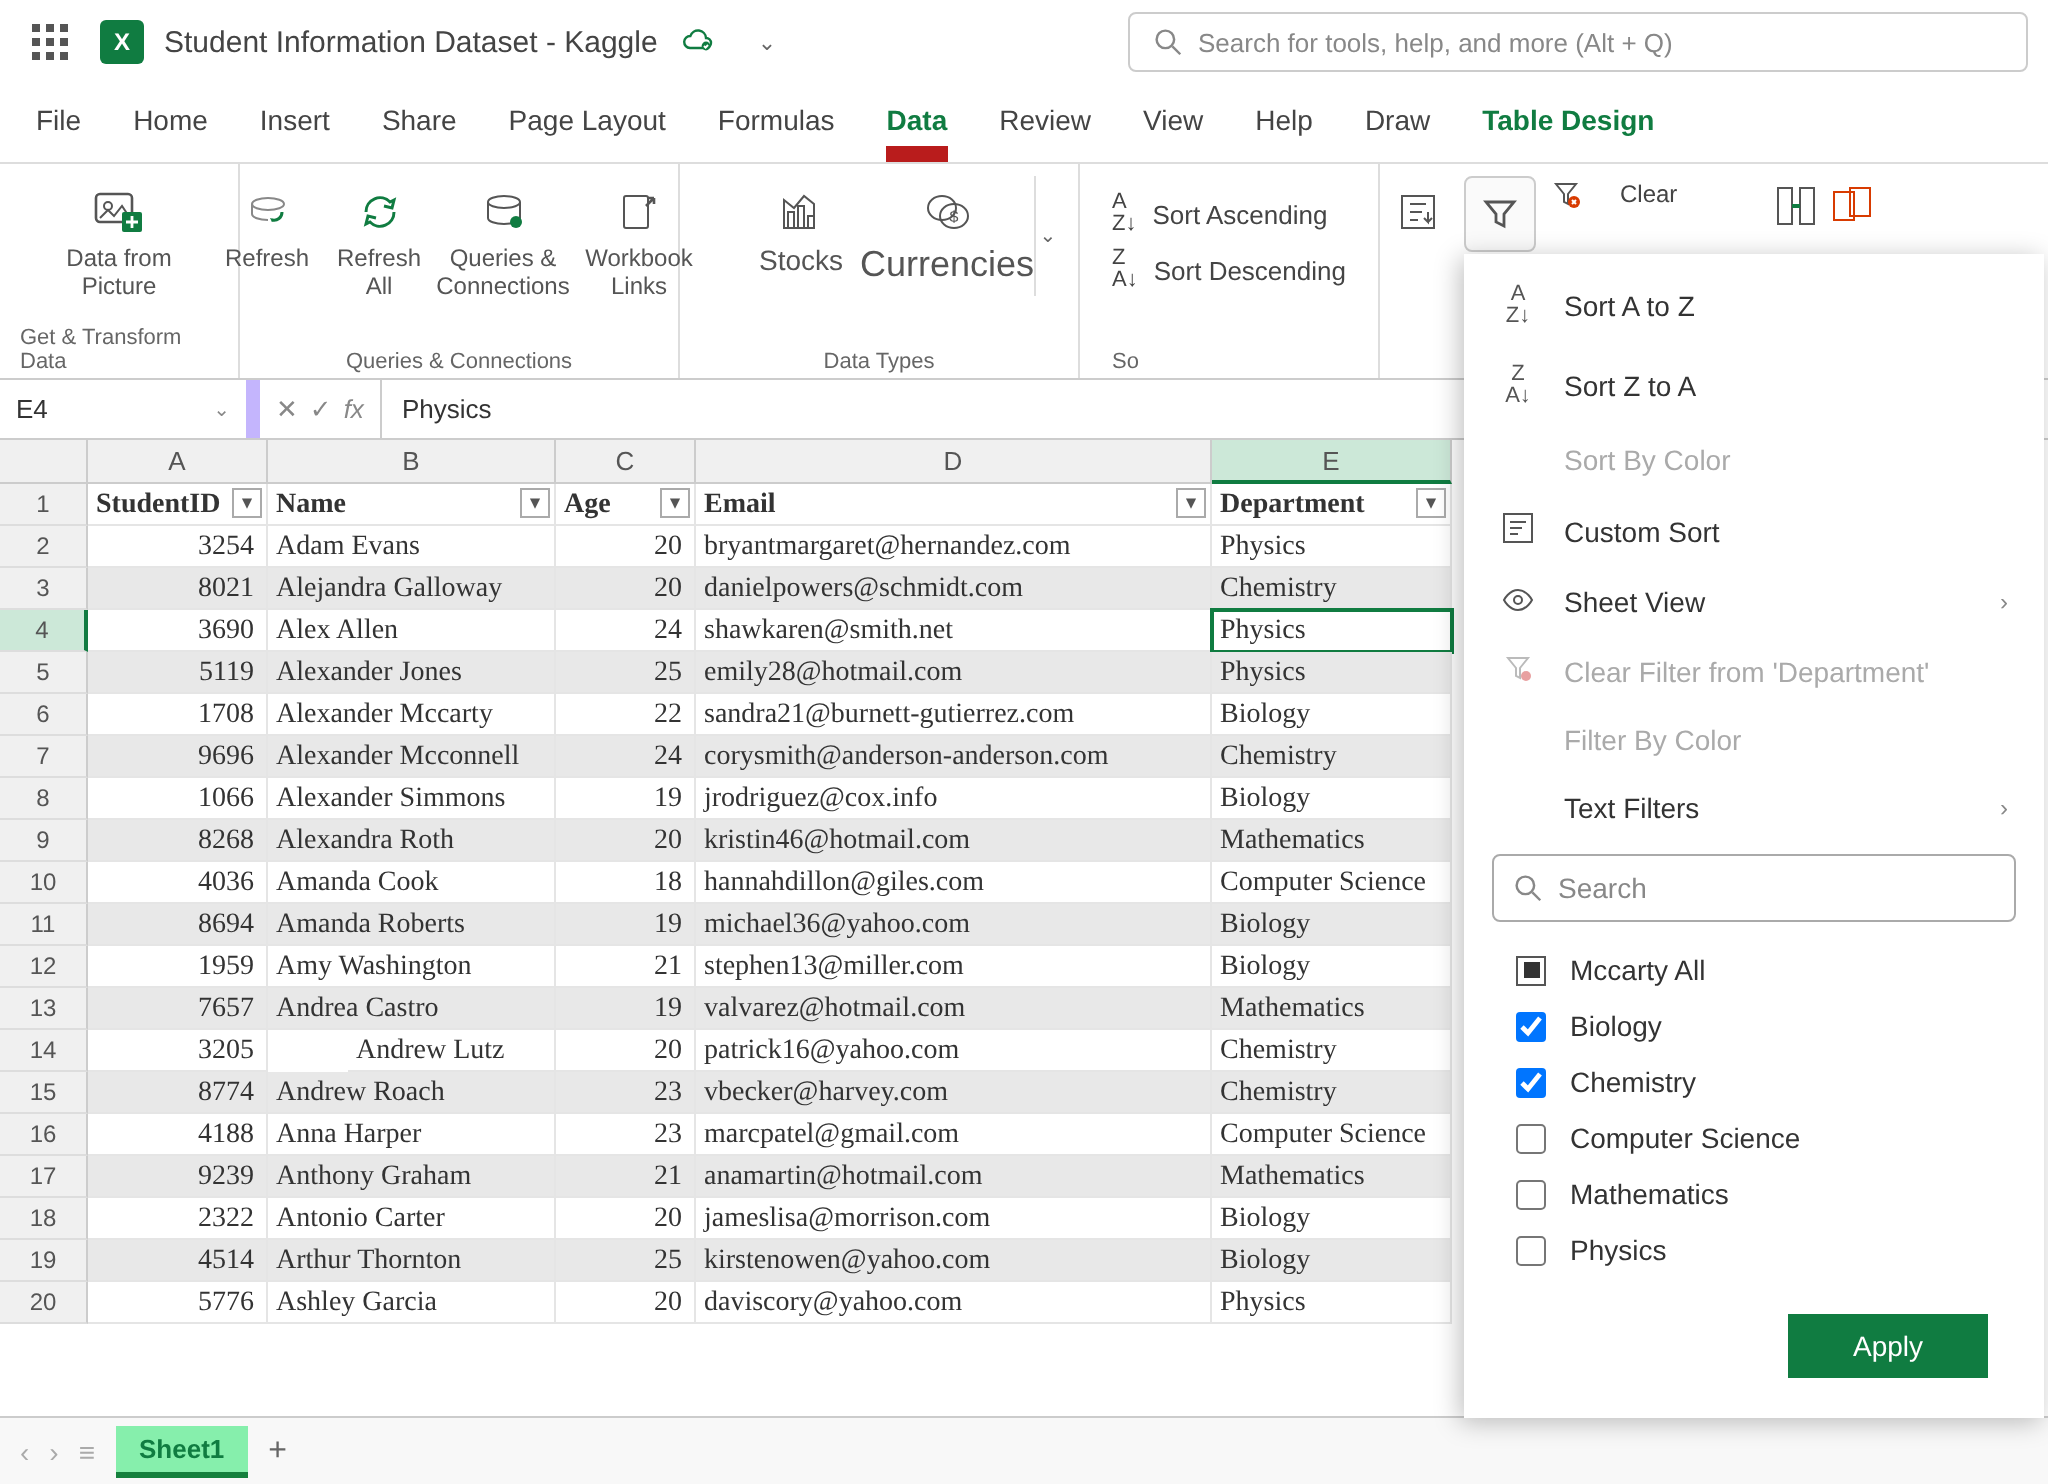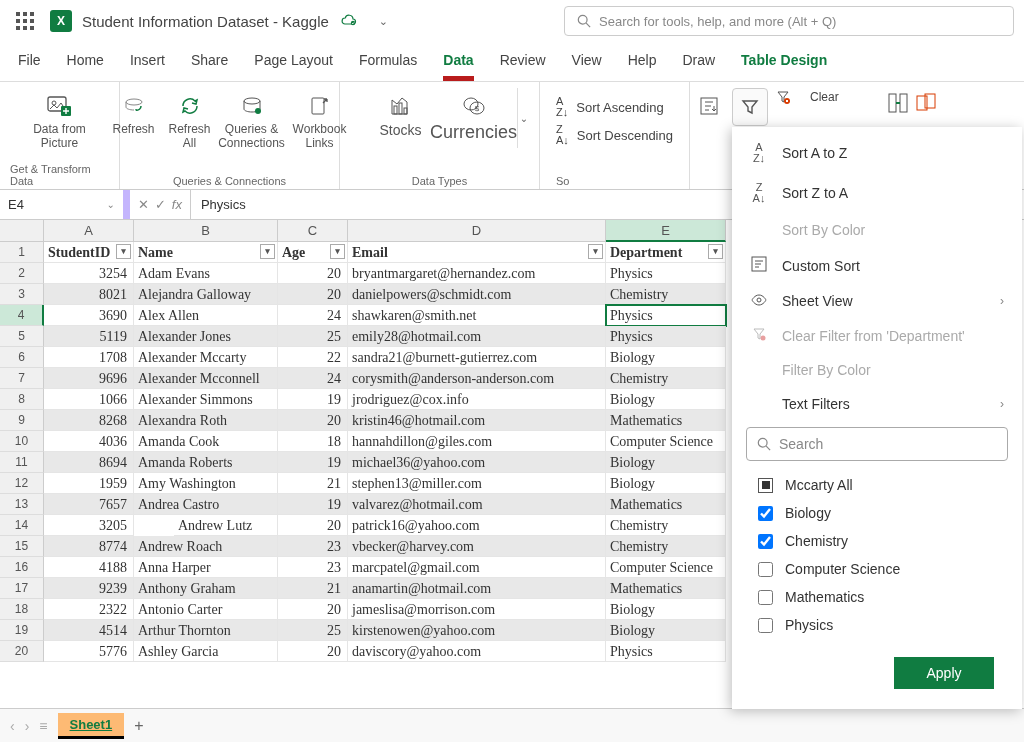--- a/index.html
+++ b/index.html
@@ -12,21 +12,21 @@
   .excel-icon { width: 22px; height: 22px; background: #107c41; color: #fff; display:flex; align-items:center; justify-content:center; font-size:12px; font-weight:bold; border-radius:3px; position: relative; }
   .title-text { font-size: 15px; color: #444; }
   .cloud-icon { color: #107c41; font-size: 14px; margin-left: 2px; }
   .title-caret { color: #666; font-size: 11px; margin-left: 12px; }
   .search-box { margin-left: auto; flex: 0 0 450px; height: 30px; border: 1px solid #ccc; border-radius: 4px; display: flex; align-items: center; padding: 0 12px; color: #888; background: #fff; }
   .search-box svg { margin-right: 8px; }
 
   
   .menubar { display: flex; gap: 26px; padding: 10px 18px 0 18px; height: 40px; border-bottom: 1px solid #ddd; }
   .menubar div { font-size: 14px; color: #444; padding-bottom: 8px; cursor: pointer; }
-  .menubar .active { color: #107c41; font-weight: 600; border-bottom: 5px solid #b91c1c; }
+  .menubar .active { color: #107c41; font-weight: 600; border-bottom: 8px solid #b91c1c; }
   .menubar .tabledesign { color: #107c41; font-weight: 600; }
 
   
   .ribbon { display: flex; height: 108px; border-bottom: 1px solid #ccc; background: #fff; }
   .ribbon-group { border-right: 1px solid #ddd; display: flex; flex-direction: column; align-items: center; padding: 6px 10px 2px 10px; }
   .ribbon-group-content { display: flex; gap: 8px; align-items: flex-start; flex: 1; }
   .ribbon-group-label { font-size: 11px; color: #666; margin-top: 2px; }
   .ribbon-btn-v { display: flex; flex-direction: column; align-items: center; justify-content: center; width: 60px; font-size: 12px; color: #555; text-align: center; gap: 2px; padding-top: 4px; }
   .ribbon-btn-v .ico { font-size: 24px; height: 28px; display:flex; align-items:center; justify-content:center; }
   .ribbon-btn-v.wide { width: 70px; }
@@ -52,21 +52,21 @@
   .rowhdr.sel { background: #cce8d8; border-right: 2px solid #107c41; }
   .cell { border-right: 1px solid #e5e5e5; border-bottom: 1px solid #e5e5e5; height: 21px; padding: 0 4px; line-height: 21px; white-space: nowrap; overflow: hidden; font-family: 'Times New Roman', serif; font-size: 14px; }
   .cell.hdr { font-weight: bold; position: relative; }
   .cell.num { text-align: right; padding-right: 6px; }
   .filter-arrow { position: absolute; right: 2px; top: 2px; width: 15px; height: 15px; border: 1px solid #aaa; background: #fff; font-size: 9px; display:flex; align-items:center; justify-content:center; color:#555; }
   .cell.activecell { outline: 2px solid #107c41; outline-offset: -1px; background: #fff !important; }
 
   
   .sheettabs { position: absolute; bottom: 0; left: 0; right: 0; height: 34px; border-top: 1px solid #ccc; display: flex; align-items: center; padding: 0 10px; gap: 10px; font-size: 13px; background: #f8f8f8; }
   .sheettabs .nav { color: #aaa; font-size: 14px; }
-  .sheettab { padding: 4px 12px; border-bottom: 3px solid #000000; font-weight: 600; color: #107c41; background:#fdba74;text-decoration:underline;}
+  .sheettab { padding: 4px 12px; border-bottom: 3px solid #15803d; font-weight: 600; color: #107c41; background:#86efac;}
   .addsheet { color: #666; font-size: 16px; }
 
   
   .filter-panel { position: absolute; top: 127px; right: 2px; width: 290px; background: #fff; box-shadow: -2px 2px 12px rgba(0,0,0,0.25); z-index: 100; padding: 6px 0; font-size: 14px; color: #333; }
   .fp-item { display: flex; align-items: center; gap: 14px; padding: 9px 18px; cursor: pointer; }
   .fp-item.disabled { color: #aaa; }
   .fp-item .chev { margin-left: auto; color: #888; font-size: 12px; }
   .fp-item .ico { width: 18px; text-align: center; color: #555; }
   .fp-search { margin: 6px 14px 10px 14px; border: 1px solid #aaa; border-radius: 4px; height: 34px; display: flex; align-items: center; padding: 0 10px; color: #888; }
   .fp-search svg { margin-right: 8px; }

